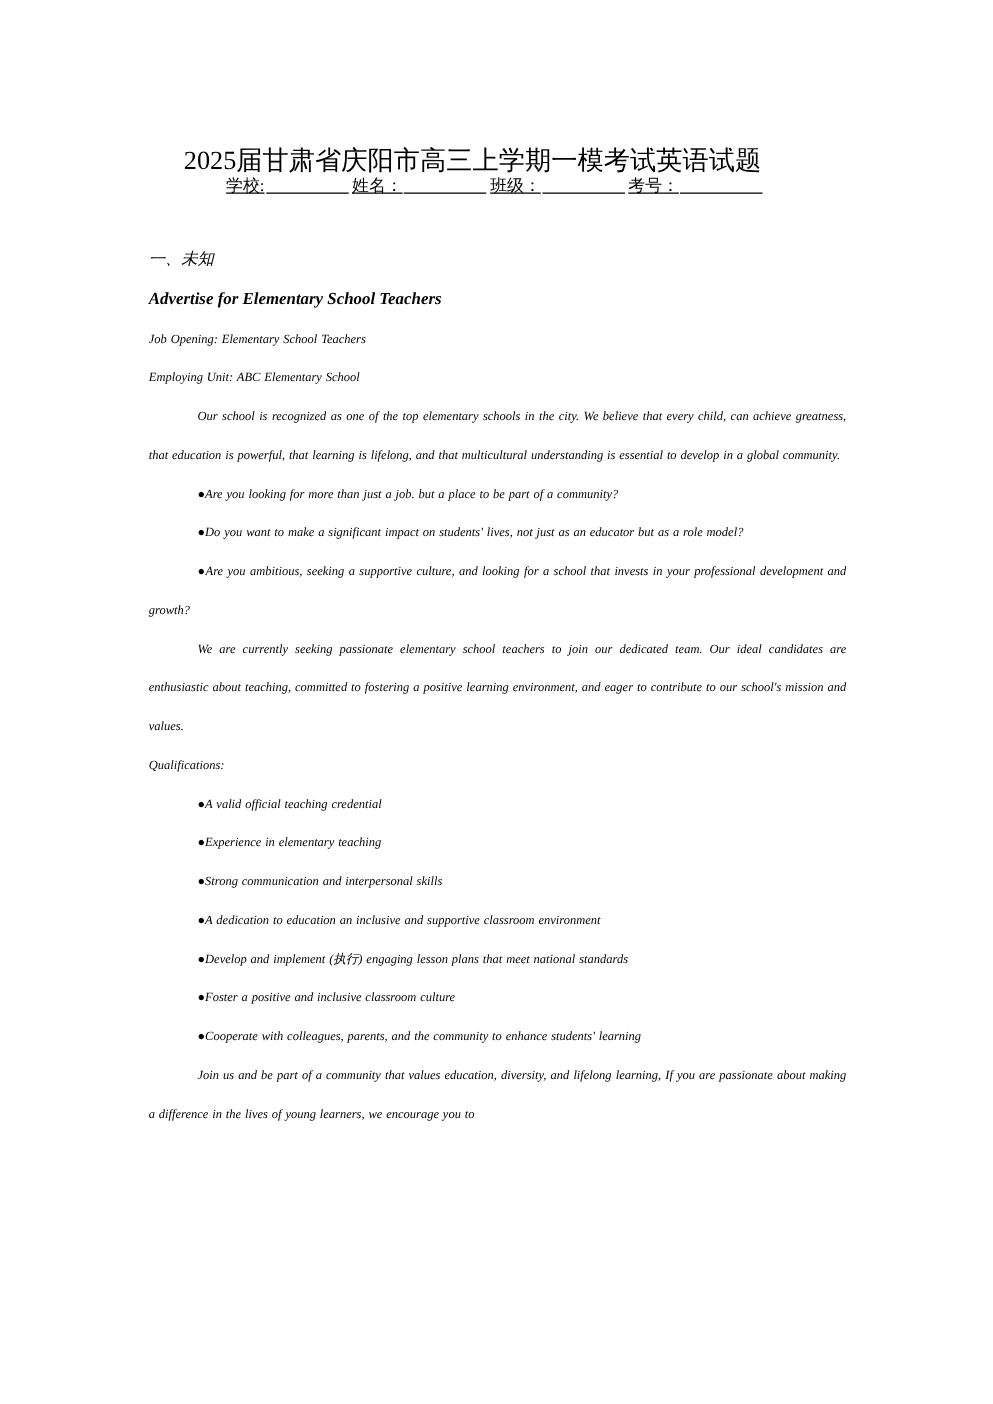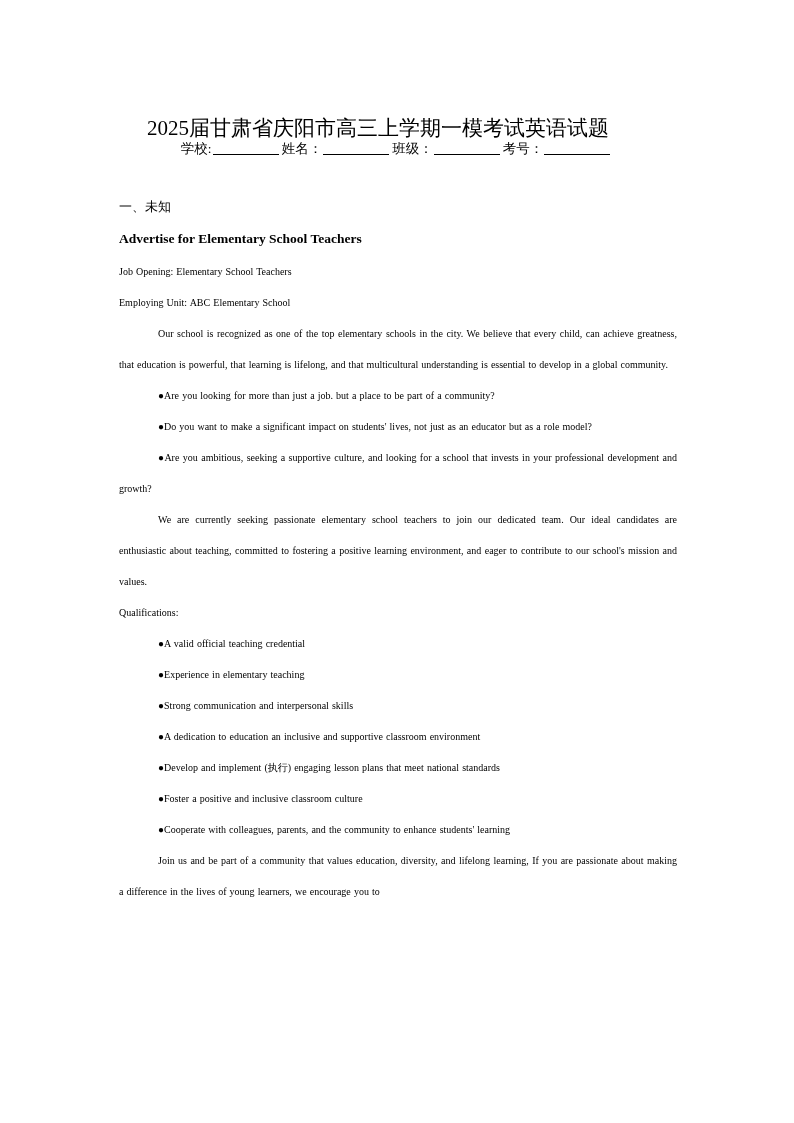--- a/index.html
+++ b/index.html
@@ -48,28 +48,29 @@
     white-space: nowrap;
   }
   .fill-line .blank {
     display: inline-block;
     border-bottom: 1px solid #000;
     width: 66px;
     height: 14px;
     vertical-align: -2px;
     margin: 0 1px;
   }
-  .fill-seg { margin-right: 2px; }
+  .fill-seg { margin-right: 2px; text-decoration: underline; }
 
   
   .content {
     position: absolute;
     left: 119px;
     top: 196px;
     width: 558px;
+    font-style: italic;
   }
   .section-label {
     font-size: 13px;
     line-height: 22px;
     margin-bottom: 6px;
   }
   .passage-title {
     text-align: left;
     font-weight: bold;
     font-size: 13.5px;

